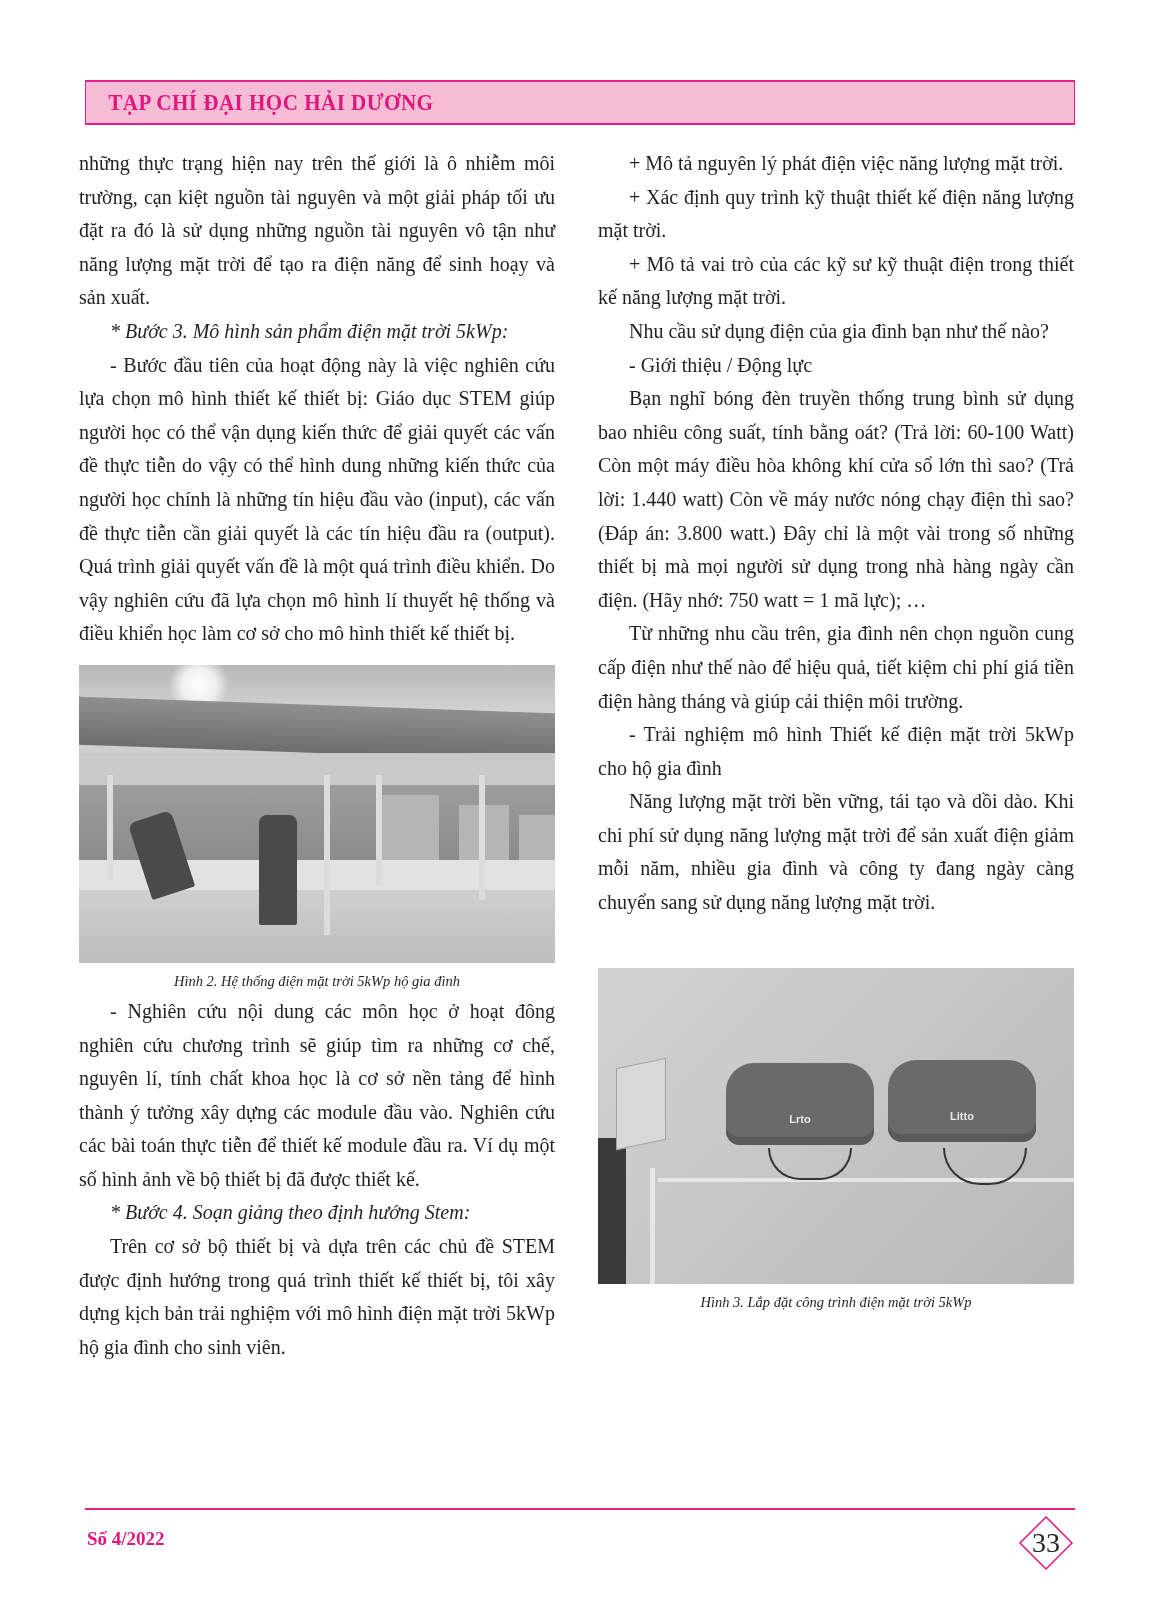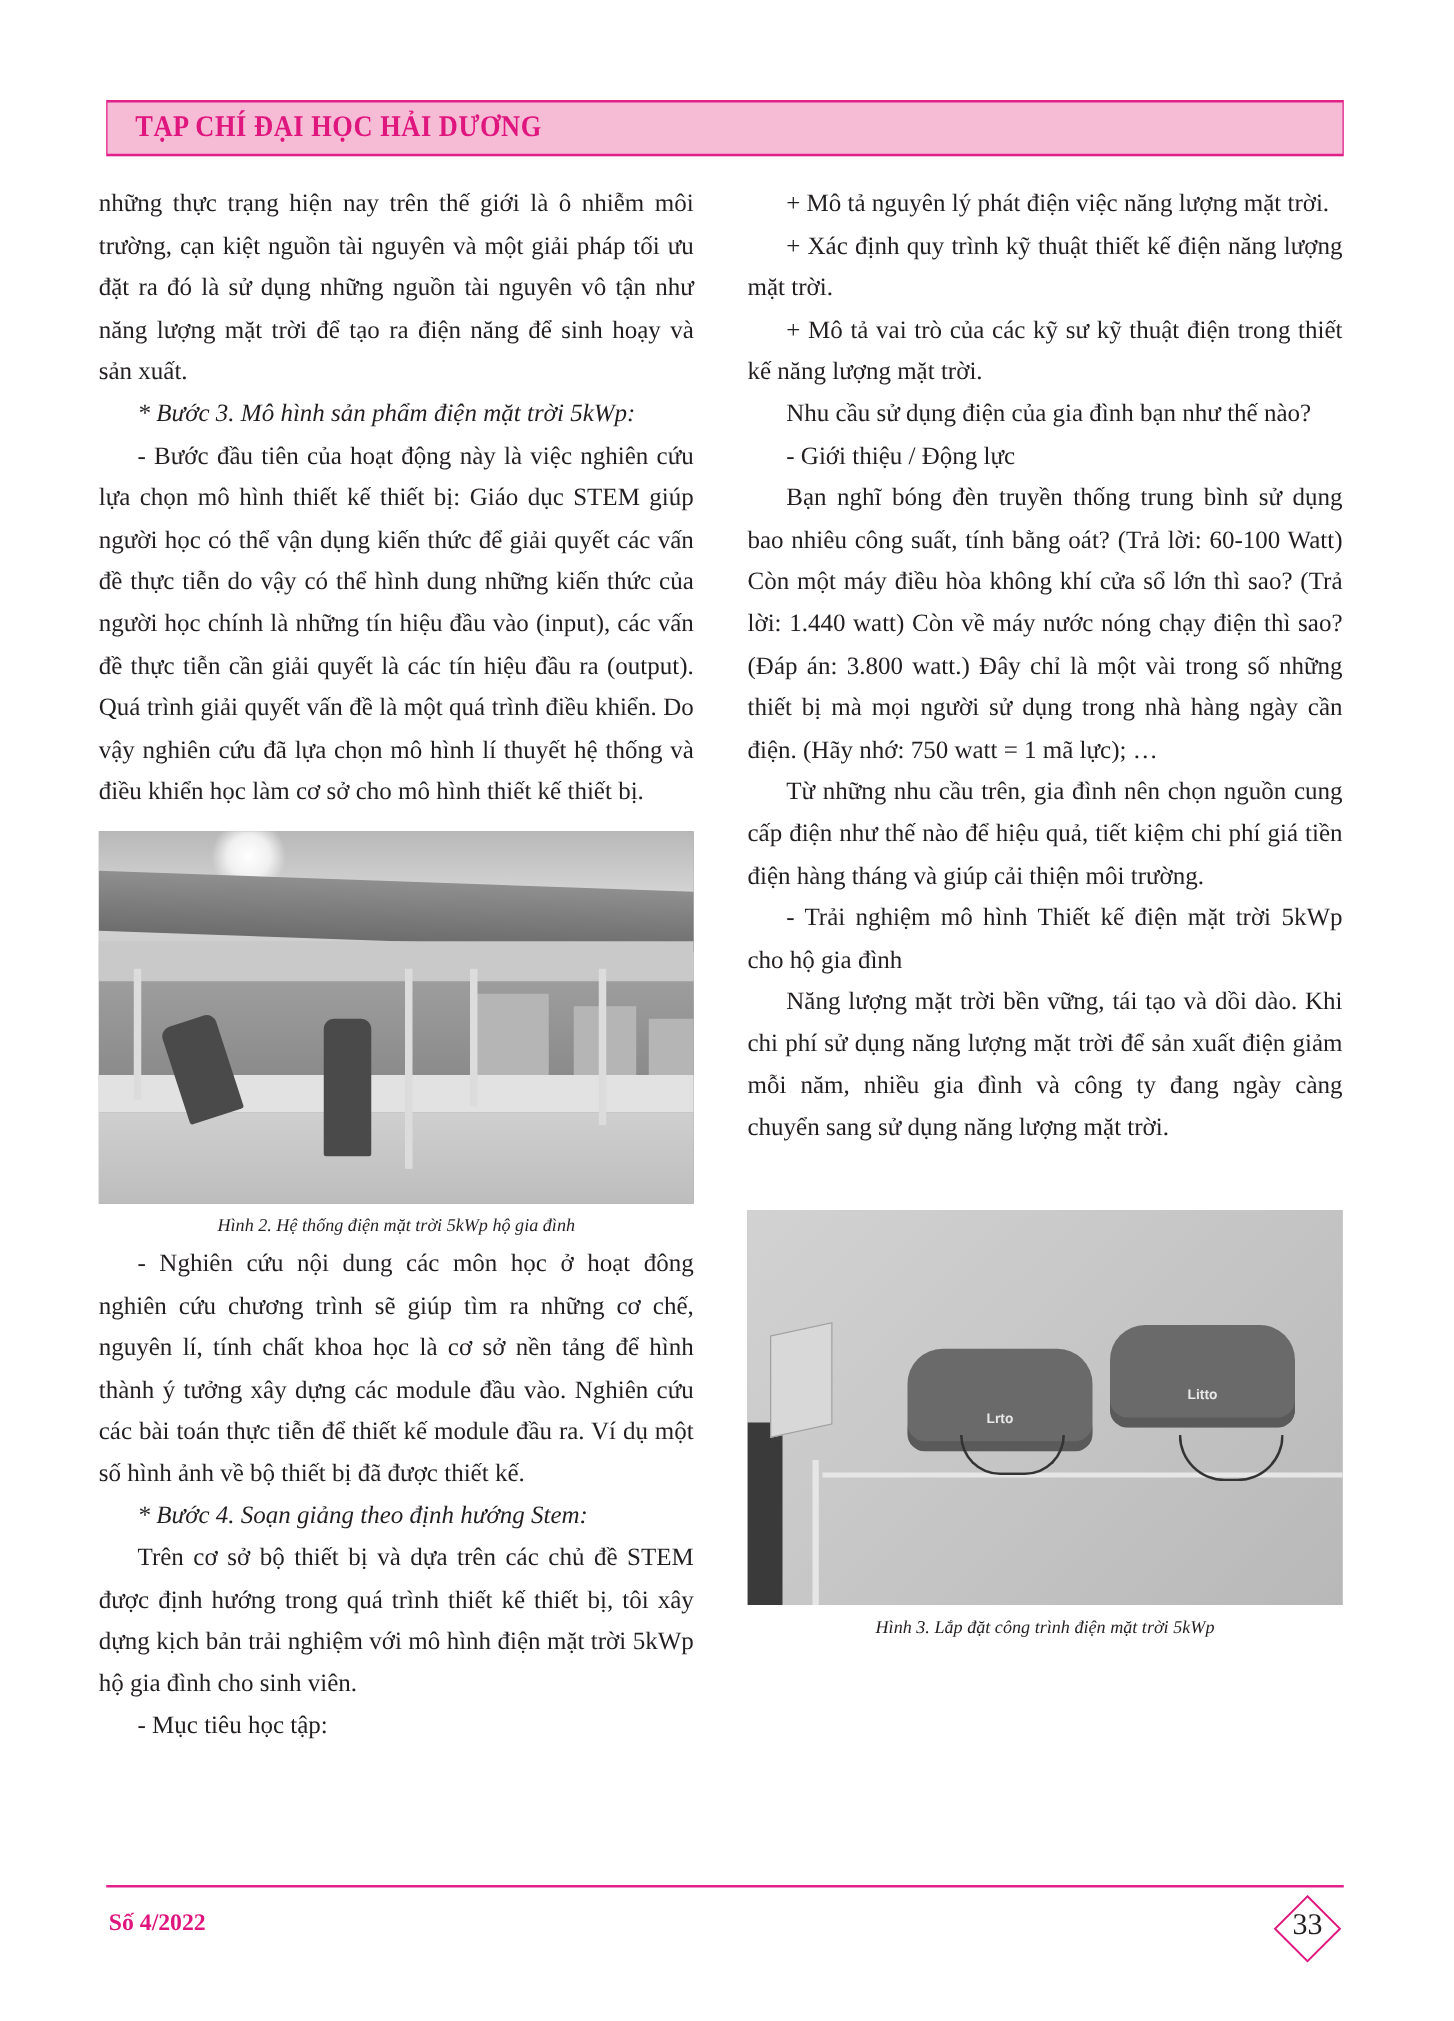--- a/index.html
+++ b/index.html
@@ -13,21 +13,21 @@
     .ind { text-indent: 31px; }
     .it { font-style: italic; }
     .figure { position: relative; overflow: hidden; background: #9a9a9a; }
     .fig2 { width: 476px; height: 298px; margin-top: 14px; }
     .fig3 { width: 476px; height: 316px; margin-top: 48px; }
     .caption { font-style: italic; font-size: 14.5px; text-align: center; line-height: 20px; margin-top: 8px; margin-bottom: 4px; }
     .footer-rule { position: absolute; left: 85px; top: 1508px; width: 990px; height: 2px; background: #e0218a; }
     .footer-issue { position: absolute; left: 87px; top: 1528px; color: #e0167f; font-weight: bold; font-size: 19px; font-family: "Liberation Serif", serif; }
     .page-num-wrap { position: absolute; left: 1018px; top: 1515px; width: 56px; height: 56px; }
     .page-num-wrap svg { position: absolute; left: 0; top: 0; }
-    .page-num { position: absolute; left: 0; top: 12px; width: 56px; text-align: center; font-size: 24px; color: #231f20; }
+    .page-num { position: absolute; left: 0; top: 12px; width: 56px; text-align: center; font-size: 28px; color: #231f20; }
     
     .sky { position: absolute; left: 0; top: 0; width: 100%; height: 135px; background: linear-gradient(180deg, #b8b8b8 0%, #d6d6d6 40%, #c4c4c4 100%); }
     .sun { position: absolute; left: 90px; top: -10px; width: 60px; height: 60px; border-radius: 50%; background: radial-gradient(circle, #ffffff 0%, #f0f0f0 40%, rgba(220,220,220,0) 70%); }
     .panel { position: absolute; left: 0; top: 40px; width: 100%; height: 48px; background: linear-gradient(180deg, #8f8f8f, #6d6d6d); transform: skewY(2deg); }
     .panel-under { position: absolute; left: 0; top: 88px; width: 100%; height: 30px; background: #c9c9c9; }
     .city { position: absolute; left: 0; top: 120px; width: 100%; height: 80px; background: linear-gradient(180deg, #9d9d9d, #8a8a8a); }
     .bldg { position: absolute; background: #b5b5b5; }
     .wall { position: absolute; left: 0; top: 195px; width: 100%; height: 30px; background: #e2e2e2; }
     .floor { position: absolute; left: 0; top: 225px; width: 100%; height: 73px; background: linear-gradient(180deg, #cfcfcf, #bdbdbd); }
     .pole { position: absolute; width: 6px; background: #dcdcdc; }
@@ -70,41 +70,40 @@
     <div class="pole" style="left:297px;top:110px;height:110px;"></div>
     <div class="pole" style="left:400px;top:110px;height:125px;"></div>
     <div class="person" style="left:60px;top:150px;width:45px;height:80px;transform:rotate(-18deg);"></div>
     <div class="person" style="left:180px;top:150px;width:38px;height:110px;"></div>
   </div>
   <div class="caption">Hình 2. Hệ thống điện mặt trời 5kWp hộ gia đình</div>
 
   <p class="p ind">- Nghiên cứu nội dung các môn học ở hoạt đông nghiên cứu chương trình sẽ giúp tìm ra những cơ chế, nguyên lí, tính chất khoa học là cơ sở nền tảng để hình thành ý tưởng xây dựng các module đầu vào. Nghiên cứu các bài toán thực tiễn để thiết kế module đầu ra. Ví dụ một số hình ảnh về bộ thiết bị đã được thiết kế.</p>
   <p class="p ind it">* Bước 4. Soạn giảng theo định hướng Stem:</p>
   <p class="p ind">Trên cơ sở bộ thiết bị và dựa trên các chủ đề STEM được định hướng trong quá trình thiết kế thiết bị, tôi xây dựng kịch bản trải nghiệm với mô hình điện mặt trời 5kWp  hộ gia đình cho sinh viên.</p>
-  <p class="p ind">- Mục tiêu học tập:</p>
 </div>
 
 <div class="col col-right">
   <p class="p ind">+ Mô tả nguyên lý phát điện việc năng lượng mặt trời.</p>
   <p class="p ind">+ Xác định quy trình kỹ thuật thiết kế điện năng lượng mặt trời.</p>
   <p class="p ind">+ Mô tả vai trò của các kỹ sư kỹ thuật điện trong thiết kế năng lượng mặt trời.</p>
   <p class="p ind">Nhu cầu sử dụng điện của gia đình bạn như thế nào?</p>
   <p class="p ind">- Giới thiệu / Động lực</p>
   <p class="p ind">Bạn nghĩ bóng đèn truyền thống trung bình sử dụng bao nhiêu công suất, tính bằng oát? (Trả lời: 60-100 Watt) Còn một máy điều hòa không khí cửa sổ lớn thì sao? (Trả lời: 1.440 watt) Còn về máy nước nóng chạy điện thì sao? (Đáp án: 3.800 watt.) Đây chỉ là một vài trong số những thiết bị mà mọi người sử dụng trong nhà hàng ngày cần điện. (Hãy nhớ: 750 watt = 1 mã lực); …</p>
   <p class="p ind">Từ những nhu cầu trên, gia đình nên chọn nguồn cung cấp điện như thế nào để hiệu quả, tiết kiệm chi phí giá tiền điện hàng tháng và giúp cải thiện môi trường.</p>
   <p class="p ind">- Trải nghiệm mô hình Thiết kế điện mặt trời 5kWp cho hộ gia đình</p>
   <p class="p ind">Năng lượng mặt trời bền vững, tái tạo và dồi dào. Khi chi phí sử dụng năng lượng mặt trời để sản xuất điện giảm mỗi năm, nhiều gia đình và công ty đang ngày càng chuyển sang sử dụng năng lượng mặt trời.</p>
 
   <div class="figure fig3">
     <div class="wall3"></div>
     <div class="window3"></div>
     <div class="trunking-v"></div>
     <div class="trunking"></div>
     <div class="box3"></div>
-    <div class="inverter" style="left:128px;top:95px;margin-top:16px;">
+    <div class="inverter" style="left:128px;top:95px;">
       <span class="inv-logo">Lrto</span>
     </div>
     <div class="inverter" style="left:290px;top:92px;">
       <span class="inv-logo">Litto</span>
     </div>
     <div class="cable" style="left:170px;top:180px;width:80px;height:30px;"></div>
     <div class="cable" style="left:345px;top:180px;width:80px;height:35px;"></div>
   </div>
   <div class="caption">Hình 3. Lắp đặt công trình điện mặt trời 5kWp</div>
 </div>

